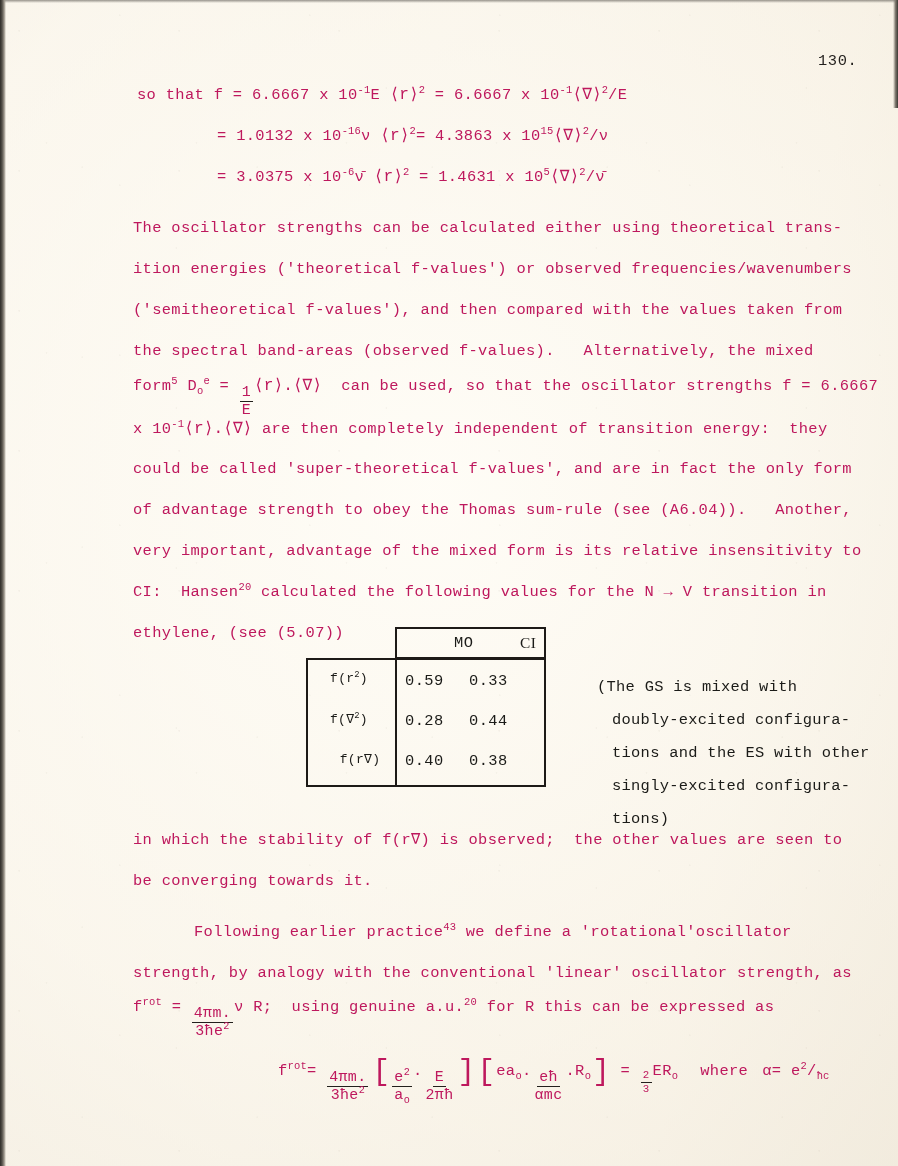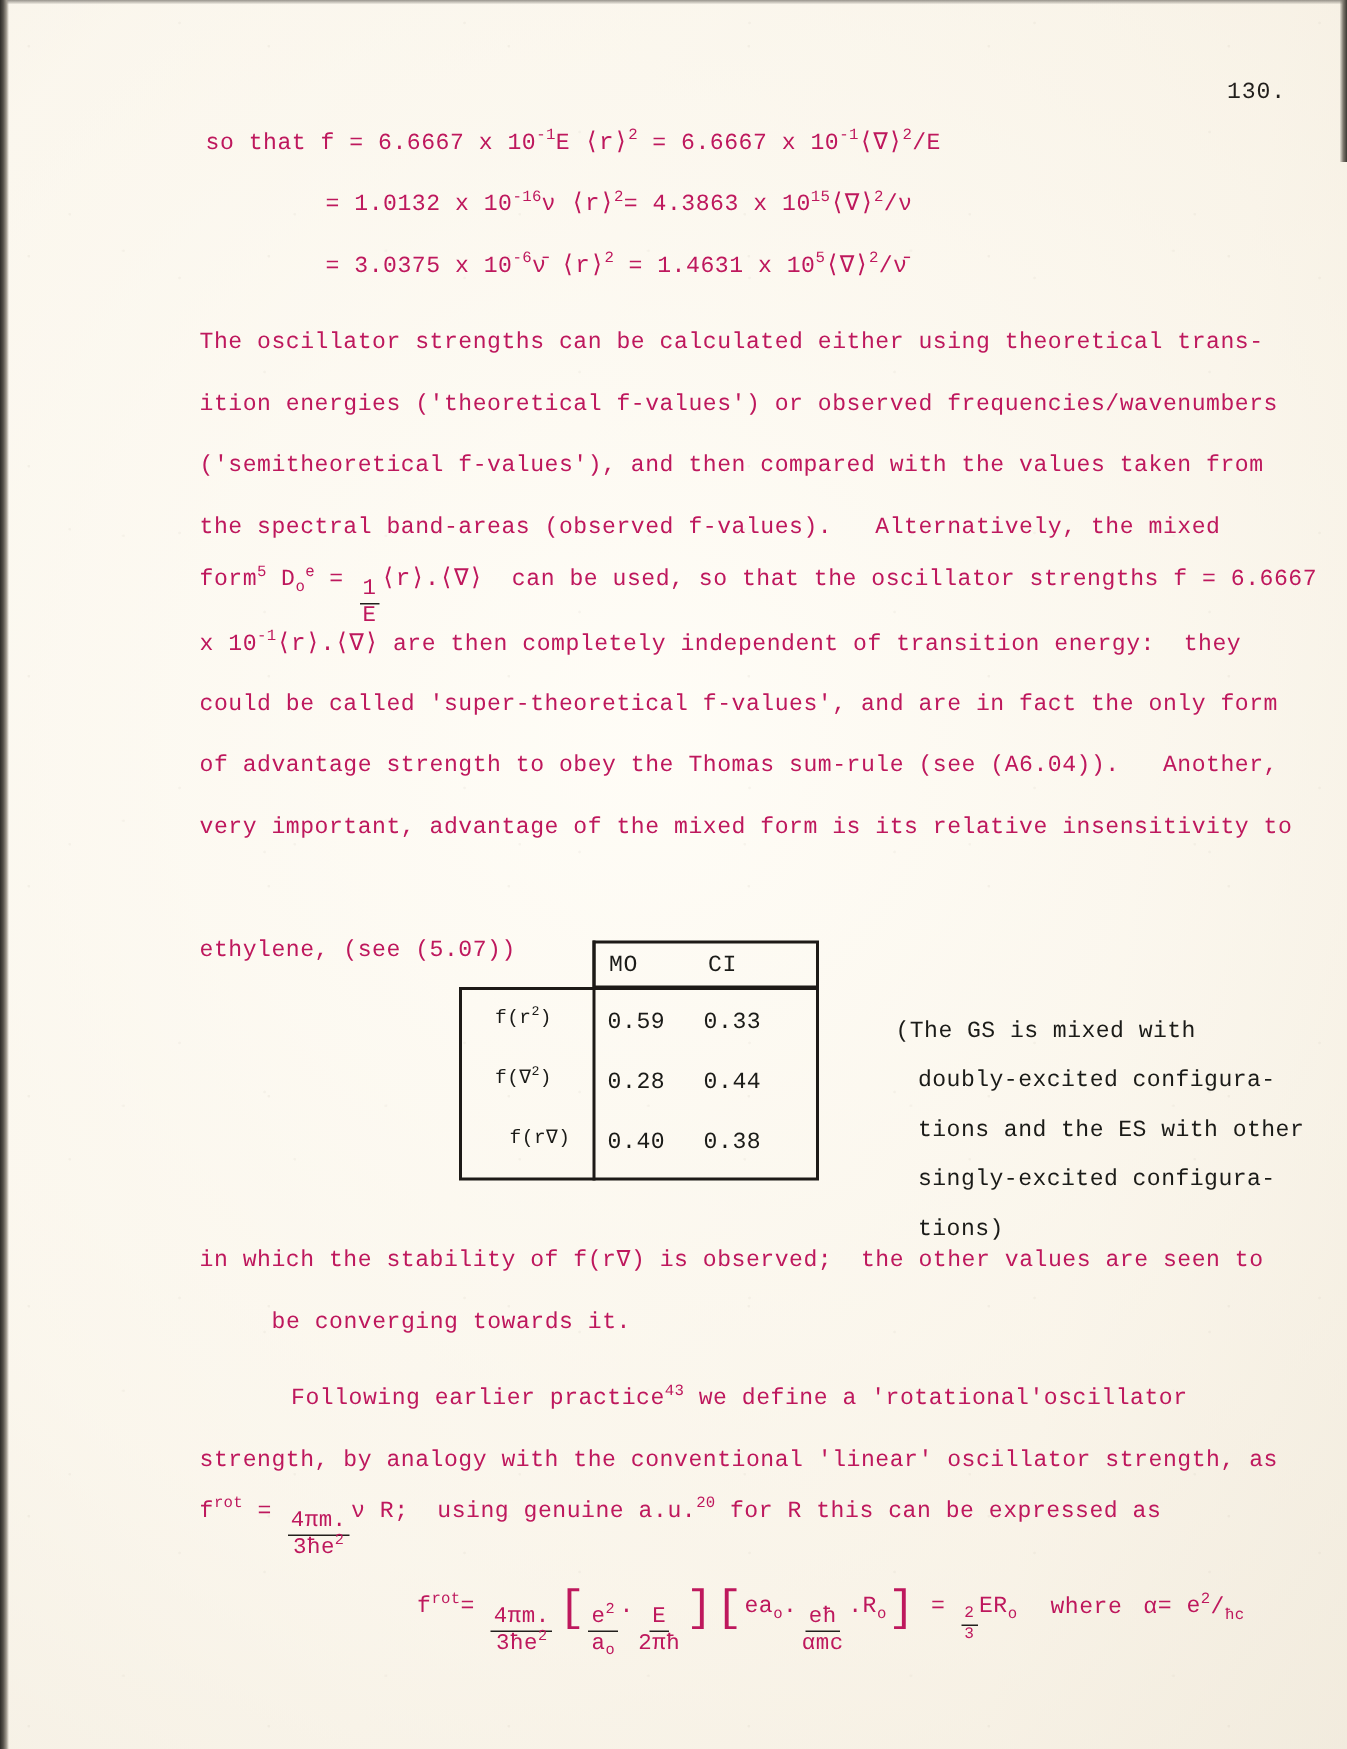--- a/index.html
+++ b/index.html
@@ -138,20 +138,21 @@
     position: absolute;
     left: 89px; top: 0;
     width: 2px; height: 160px;
     background: #1d1a17;
   }
   #results-table .hdr-cell {
     position: absolute;
     top: 7px;
     font-size: 15.4px;
     letter-spacing: 0.4px;
+    margin-left: 48px;
   }
   #results-table .row-label {
     position: absolute;
     left: 0;
     width: 86px;
     text-align: center;
     font-size: 13px;
     letter-spacing: 0.3px;
   }
   #results-table .cell {
@@ -201,30 +202,31 @@
     <div class="line" style="left:133px; top:344px;">the spectral band-areas (observed f-values).   Alternatively, the mixed</div>
 
     <div class="line" style="left:133px; top:378px;"><span>form</span><sup>5</sup><span> D</span><sub>o</sub><sup>e</sup><span> = </span><span class="frac"><span class="num">1</span><span class="den">E</span></span><span class="ang bigop">⟨r⟩.⟨∇⟩</span><span>  can be used, so that the oscillator strengths f = 6.6667</span></div>
 
     <div class="line" style="left:133px; top:421px;"><span>x 10</span><sup>-1</sup><span class="ang bigop">⟨r⟩.⟨∇⟩</span><span> are then completely independent of transition energy:  they</span></div>
 
     <div class="line" style="left:133px; top:462px;">could be called 'super-theoretical f-values', and are in fact the only form</div>
     <div class="line" style="left:133px; top:503px;">of advantage strength to obey the Thomas sum-rule (see (A6.04)).   Another,</div>
     <div class="line" style="left:133px; top:544px;">very important, advantage of the mixed form is its relative insensitivity to</div>
 
+    <div class="line" style="left:133px; top:585px;"><span>CI:  Hansen</span><sup>20</sup><span> calculated the following values for the N → V transition in</span></div>
 
     <div class="line" style="left:133px; top:626px;">ethylene, (see (5.07))</div>
 
     <div id="results-table">
       <div class="hdr-box"></div>
       <div class="body-box"></div>
       <div class="vrule"></div>
 
       <div class="hdr-cell" style="left:100px;">MO</div>
-      <div class="hdr-cell" style="left:166px;">CI</div>
+      <div class="hdr-cell" style="left:166px;font-family:Liberation Serif, serif;">CI</div>
 
       <div class="row-label" style="top:44px;"><span>f(r</span><sup>2</sup><span>)</span></div>
       <div class="cell" style="left:99px; top:45px;text-align:right;">0.59</div>
       <div class="cell" style="left:163px; top:45px;">0.33</div>
 
       <div class="row-label" style="top:84px;"><span>f(∇</span><sup>2</sup><span>)</span></div>
       <div class="cell" style="left:99px; top:85px;">0.28</div>
       <div class="cell" style="left:163px; top:85px;">0.44</div>
 
       <div class="row-label" style="top:124px;padding-left:11px;"><span>f(r∇</span><sup></sup><span>)</span></div>
@@ -234,21 +236,21 @@
 
     <div id="side-note">
       <div class="nline">(The GS is mixed with</div>
       <div class="nline indent">doubly-excited configura-</div>
       <div class="nline indent">tions and the ES with other</div>
       <div class="nline indent">singly-excited configura-</div>
       <div class="nline indent">tions)</div>
     </div>
 
     <div class="line" style="left:133px; top:833px;">in which the stability of f(r∇) is observed;  the other values are seen to</div>
-    <div class="line" style="left:133px; top:874px;margin-left:48px;">be converging towards it.</div>
+    <div class="line" style="left:133px; top:874px;">be converging towards it.</div>
 
     <div class="line" style="left:194px; top:925px;"><span>Following earlier practice</span><sup>43</sup><span> we define a 'rotational'oscillator</span></div>
 
     <div class="line" style="left:133px; top:966px;">strength, by analogy with the conventional 'linear' oscillator strength, as</div>
 
     <div class="line" style="left:133px; top:1000px;"><span>f</span><sup>rot</sup><span> = </span><span class="frac"><span class="num">4πm.</span><span class="den"><span>3ħe</span><sup>2</sup></span></span><span>ν R;  using genuine a.u.</span><sup>20</sup><span> for R this can be expressed as</span></div>
 
     <div class="line" style="left:278px; top:1058px; font-size:15.4px;"><span>f</span><sup>rot</sup><span>= </span><span class="frac"><span class="num">4πm.</span><span class="den"><span>3ħe</span><sup>2</sup></span></span><span style="font-size:1.9em; vertical-align:-0.18em; margin:0 1px 0 3px;">[</span><span class="frac"><span class="num"><span>e</span><sup>2</sup></span><span class="den"><span>a</span><sub>o</sub></span></span><span>.</span><span class="frac"><span class="num">E</span><span class="den">2πħ</span></span><span style="font-size:1.9em; vertical-align:-0.18em; margin:0 1px;">]</span><span style="font-size:1.9em; vertical-align:-0.18em; margin:0 1px;">[</span><span>ea</span><sub>o</sub><span>.</span><span class="frac"><span class="num">eħ</span><span class="den">αmc</span></span><span>.</span><span>R</span><sub>o</sub><span style="font-size:1.9em; vertical-align:-0.18em; margin:0 1px;">]</span><span> = </span><span class="frac frac-small"><span class="num">2</span><span class="den">3</span></span><span>ER</span><sub>o</sub><span style="margin-left:22px;">where</span><span style="margin-left:14px;">α</span><span>= e</span><span class="sfrac"><sup>2</sup><span>/</span><sub>ħc</sub></span></div>
 
   </div>

